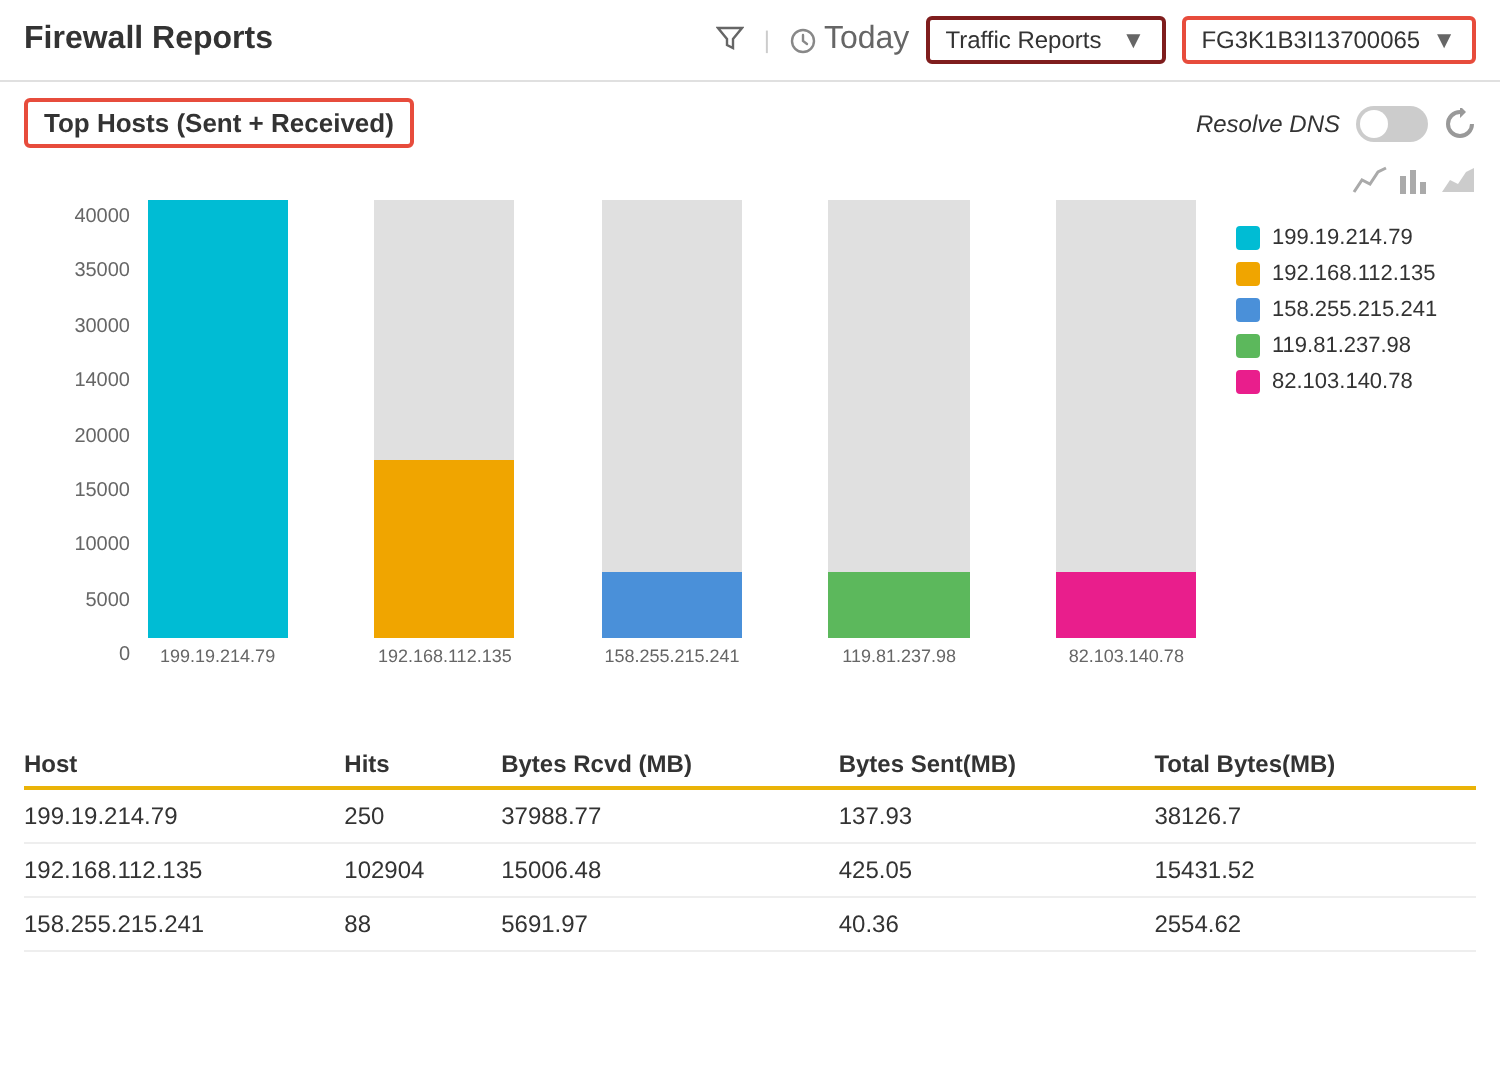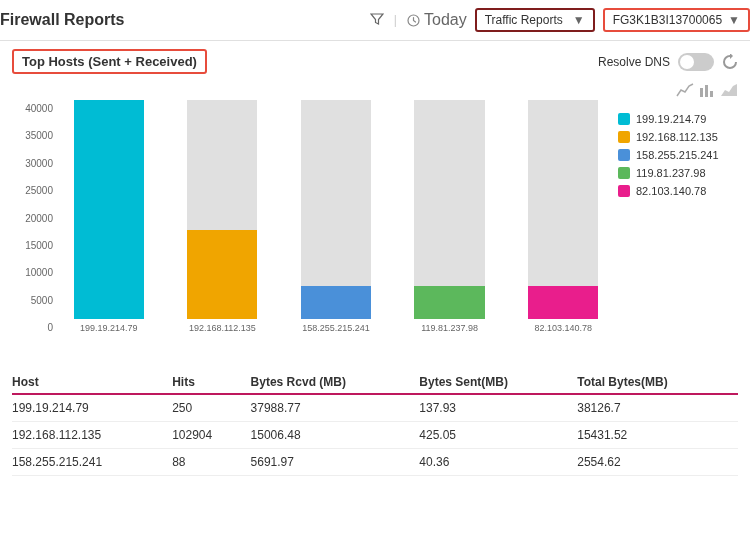--- a/index.html
+++ b/index.html
@@ -1,21 +1,21 @@
 <!DOCTYPE html>
 <html><head>
   <meta charset="utf-8">
   <style>
     * { box-sizing: border-box; margin: 0; padding: 0; }
     body { font-family: Arial, sans-serif; font-size: 12px; color: #333; background: #fff; width: 750px; height: 535px; overflow: hidden; }
     
     .header {
       display: flex;
       align-items: center;
-      padding: 8px 0;
+      padding: 8px 12px;
       border-bottom: 1px solid #e0e0e0;
       background: #fff;
       justify-content: space-between;
     }
     .header-title {
       font-size: 16px;
       font-weight: bold;
       color: #333;
       margin-right: auto;
     }
@@ -80,20 +80,21 @@
       font-weight: bold;
       border: 2px solid #e74c3c;
       padding: 3px 8px;
       border-radius: 3px;
       color: #333;
     }
     .dns-controls {
       display: flex;
       align-items: center;
       gap: 8px;
+      font-style: italic;
     }
     .dns-label {
       font-size: 12px;
       color: #333;
     }
     .toggle-switch {
       width: 36px;
       height: 18px;
       background: #ccc;
       border-radius: 9px;
@@ -151,21 +152,21 @@
       position: relative;
       height: 260px;
       display: flex;
       align-items: flex-end;
       gap: 20px;
       padding-left: 50px;
       padding-bottom: 30px;
     }
     .y-axis {
       position: absolute;
-      left: 0;
+      left: 12px;
       top: 0;
       bottom: 30px;
       width: 45px;
       display: flex;
       flex-direction: column;
       justify-content: space-between;
       align-items: flex-end;
       padding-right: 4px;
       font-size: 10px;
       color: #666;
@@ -204,21 +205,21 @@
 
     .table-section {
       padding: 8px 12px 0 12px;
     }
     .data-table {
       width: 100%;
       border-collapse: collapse;
       font-size: 12px;
     }
     .data-table thead tr {
-      border-bottom: 2px solid #be185d;
+      border-bottom: 2px solid #eab308;
     }
     .data-table thead th {
       font-weight: bold;
       text-align: left;
       padding: 4px 8px 4px 0;
       color: #333;
     }
     .data-table tbody tr {
       border-bottom: 1px solid #eee;
     }
@@ -290,21 +291,21 @@
   </div>
 </div>
 
 <div class="chart-area">
   <div class="chart-container">
     <div class="bar-chart" id="bar-chart-el">
       <div class="y-axis" id="y-axis-el">
           <span>40000</span>
           <span>35000</span>
           <span>30000</span>
-          <span>25000</span>
+          <span>14000</span>
           <span>20000</span>
           <span>15000</span>
           <span>10000</span>
           <span>5000</span>
           <span>0</span>
         </div>
 
     <div class="bar-group">
           <div class="bar-wrapper">
             <div class="bar-stack" style="height: 219px;">

